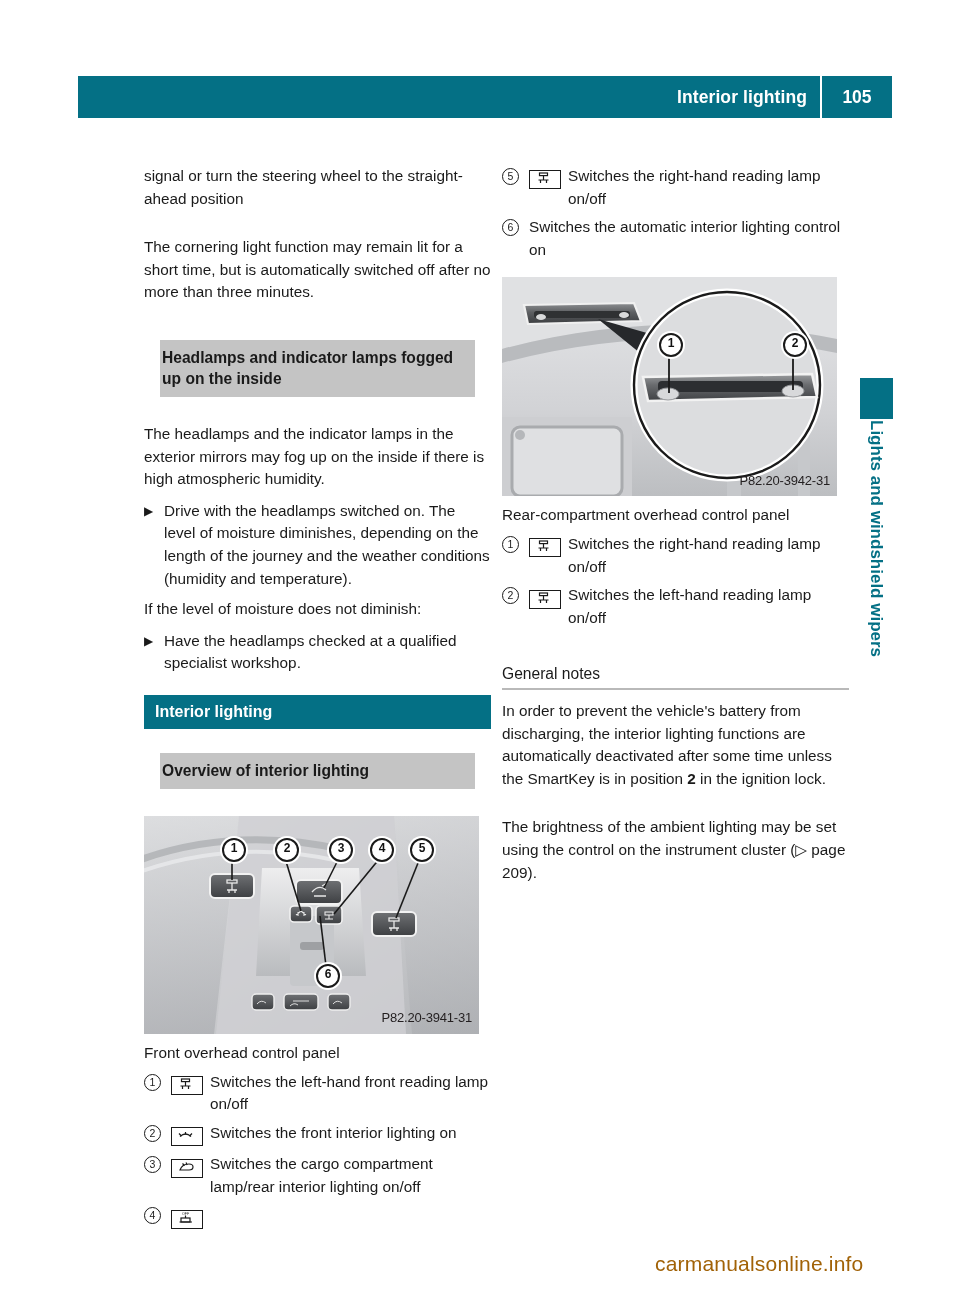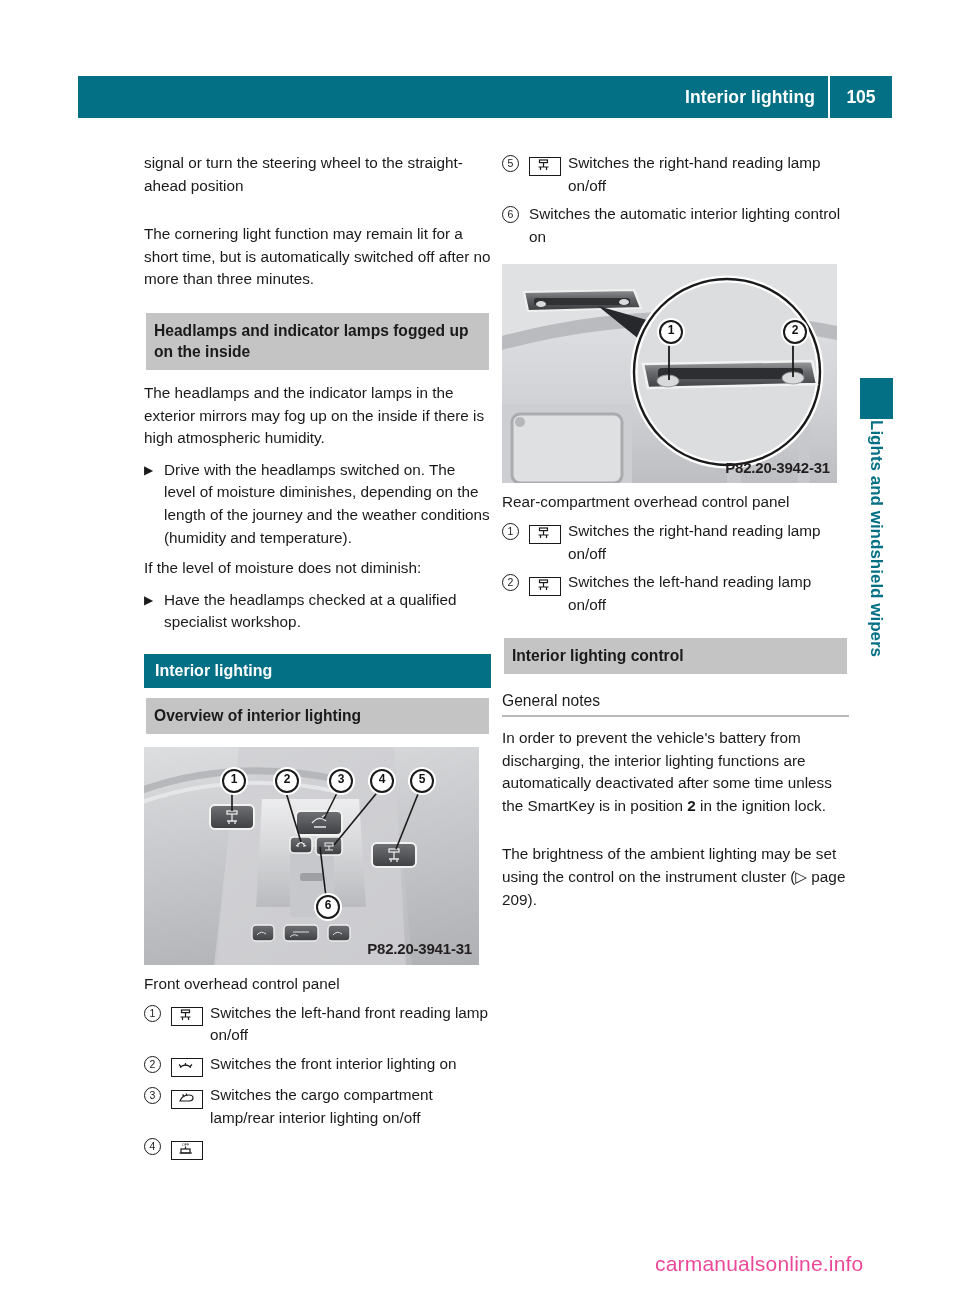--- a/index.html
+++ b/index.html
@@ -38,21 +38,21 @@
   }
   #page-header .hdr-sep {
     width: 2px;
     height: 42px;
     background: #ffffff;
   }
   #page-header .hdr-page {
     color: #ffffff;
     font-size: 17.5px;
     font-weight: bold;
-    width: 62px;
+    width: 70px;
     text-align: center;
   }
 
   
   #side-tab {
     position: absolute;
     left: 860px;
     top: 378px;
     width: 33px;
     height: 41px;
@@ -69,44 +69,44 @@
     font-weight: bold;
     writing-mode: vertical-rl;
     text-orientation: mixed;
     white-space: nowrap;
     line-height: 33px;
   }
 
   
   .col {
     position: absolute;
-    top: 152px;
+    top: 165px;
     width: 347px;
     font-size: 15.3px;
     line-height: 22.6px;
   }
   #col-left  { left: 144px; }
   #col-right { left: 502px; }
 
   p.body { margin: 0 0 0 0; }
   p.body + p.body { margin-top: 26px; }
 
   .spacer-20 { height: 20px; }
   .spacer-14 { height: 14px; }
   .spacer-10 { height: 10px; }
   .spacer-8  { height: 8px; }
 
   
   .grey-head {
     background: #c4c4c4;
-    padding: 7px 11px 8px 8px;
+    padding: 7px 11px 8px 2px;
     font-weight: bold;
     font-size: 15.6px;
     line-height: 21px;
-    margin: 2px;
+    margin: 16px;
   }
   
   .teal-head {
     background: #047085;
     color: #ffffff;
     padding: 6px 11px 7px 11px;
     font-weight: bold;
     font-size: 16px;
     line-height: 21px;
     margin: 0;
@@ -184,22 +184,22 @@
   .figure {
     position: relative;
     width: 335px;
     background: #d6d7d9;
     overflow: hidden;
   }
   .fig-code {
     position: absolute;
     right: 7px;
     bottom: 4px;
-    font-size: 15px;
-    font-weight: bold;
+    font-size: 13px;
+    font-weight: normal;
     color: #231f20;
     letter-spacing: -0.2px;
   }
   .fig-caption {
     font-size: 15.3px;
     margin-top: 8px;
   }
 
   
   .cb {
@@ -216,21 +216,21 @@
     text-align: center;
     color: #111;
   }
 
   
   #watermark {
     position: absolute;
     left: 655px;
     top: 1252px;
     font-size: 21px;
-    color: #ec4899;
+    color: #a16207;
     letter-spacing: 0.2px;
     font-family: "Liberation Sans", sans-serif;
   }
 
   b.inline { font-weight: bold; }
 </style>
 </head>
 <body>
 
 <div id="page-header">
@@ -537,21 +537,20 @@
             <path d="M13.5,4.6 L13.5,9 M8.5,9 L18.5,9 M10.5,9 L10.5,12 M16.5,9 L16.5,12"></path>
           </g>
         </svg>
       </span>
     </span>
     <span class="leg-text">Switches the left-hand reading lamp on/off</span>
   </div>
 
   <div class="spacer-20"></div>
 
-  <div class="grey-head">Interior lighting control</div>
 
   <div class="spacer-14"></div>
 
   <div class="sub-head">General notes</div>
 
   <div class="spacer-10"></div>
 
   <p class="body"><span>In order to prevent the vehicle's battery from discharging, the interior lighting functions are automatically deactivated after some time unless the SmartKey is in position </span><b class="inline">2</b><span> in the ignition lock.</span></p>
 
   <p class="body"><span>The brightness of the ambient lighting may be set using the control on the instrument cluster (</span><span>▷&nbsp;</span><span>page 209</span><span>).</span></p>

